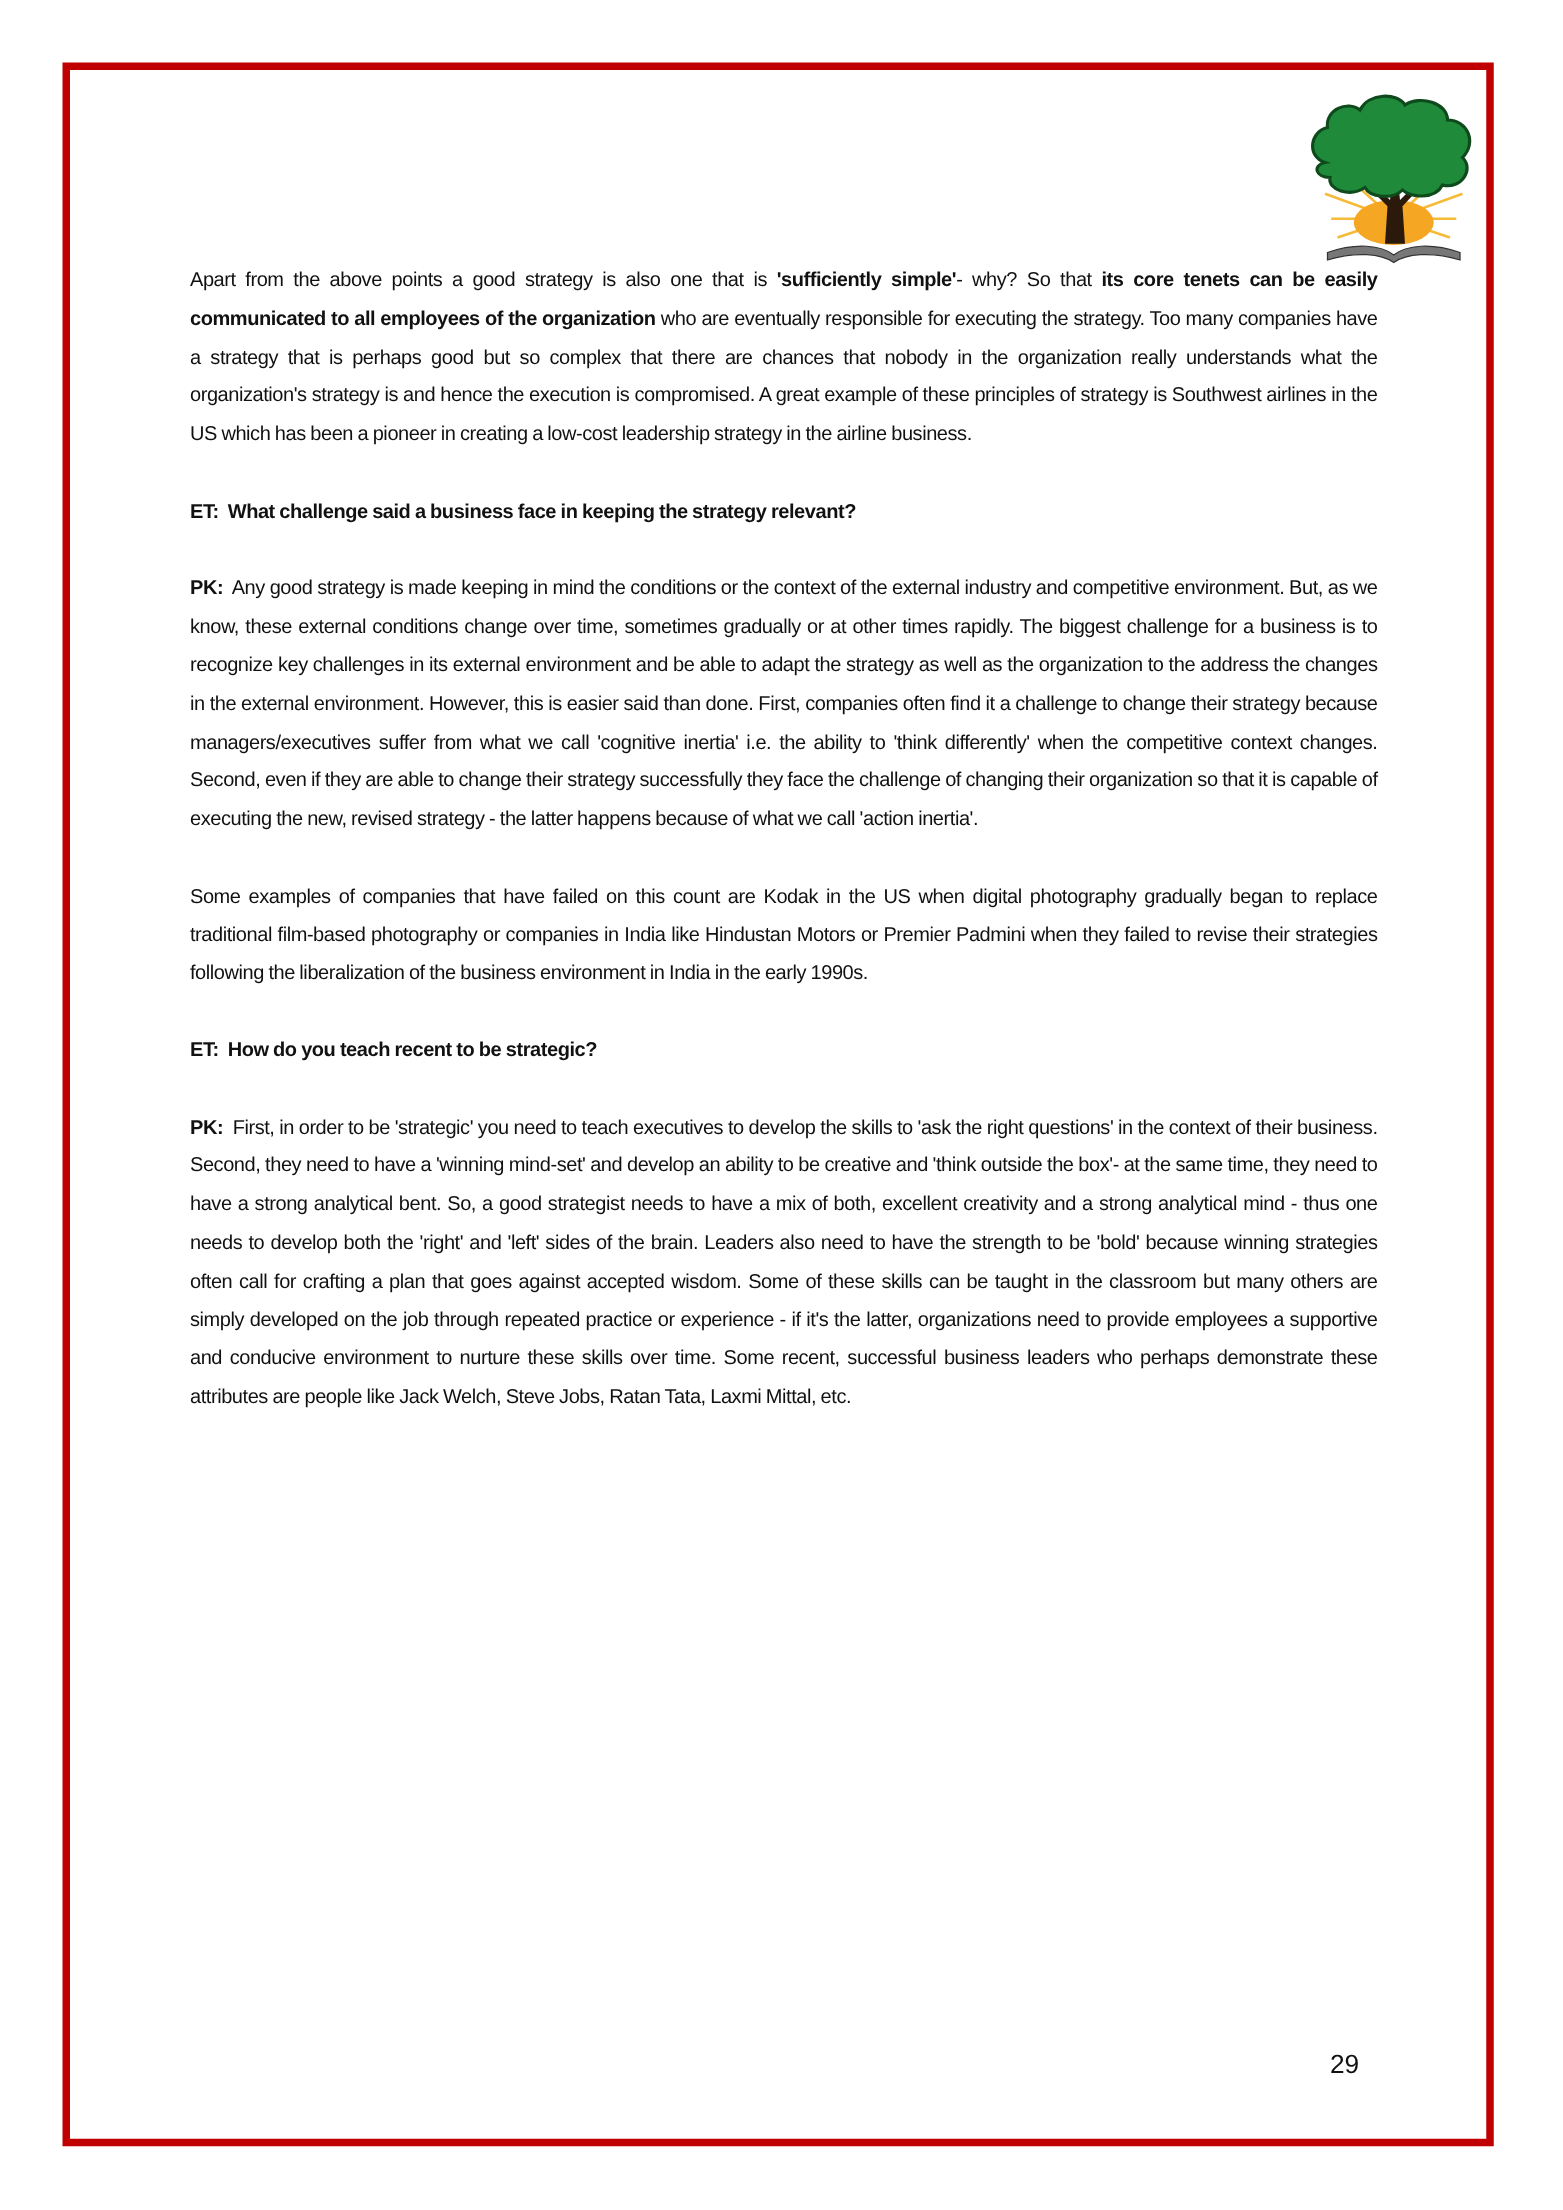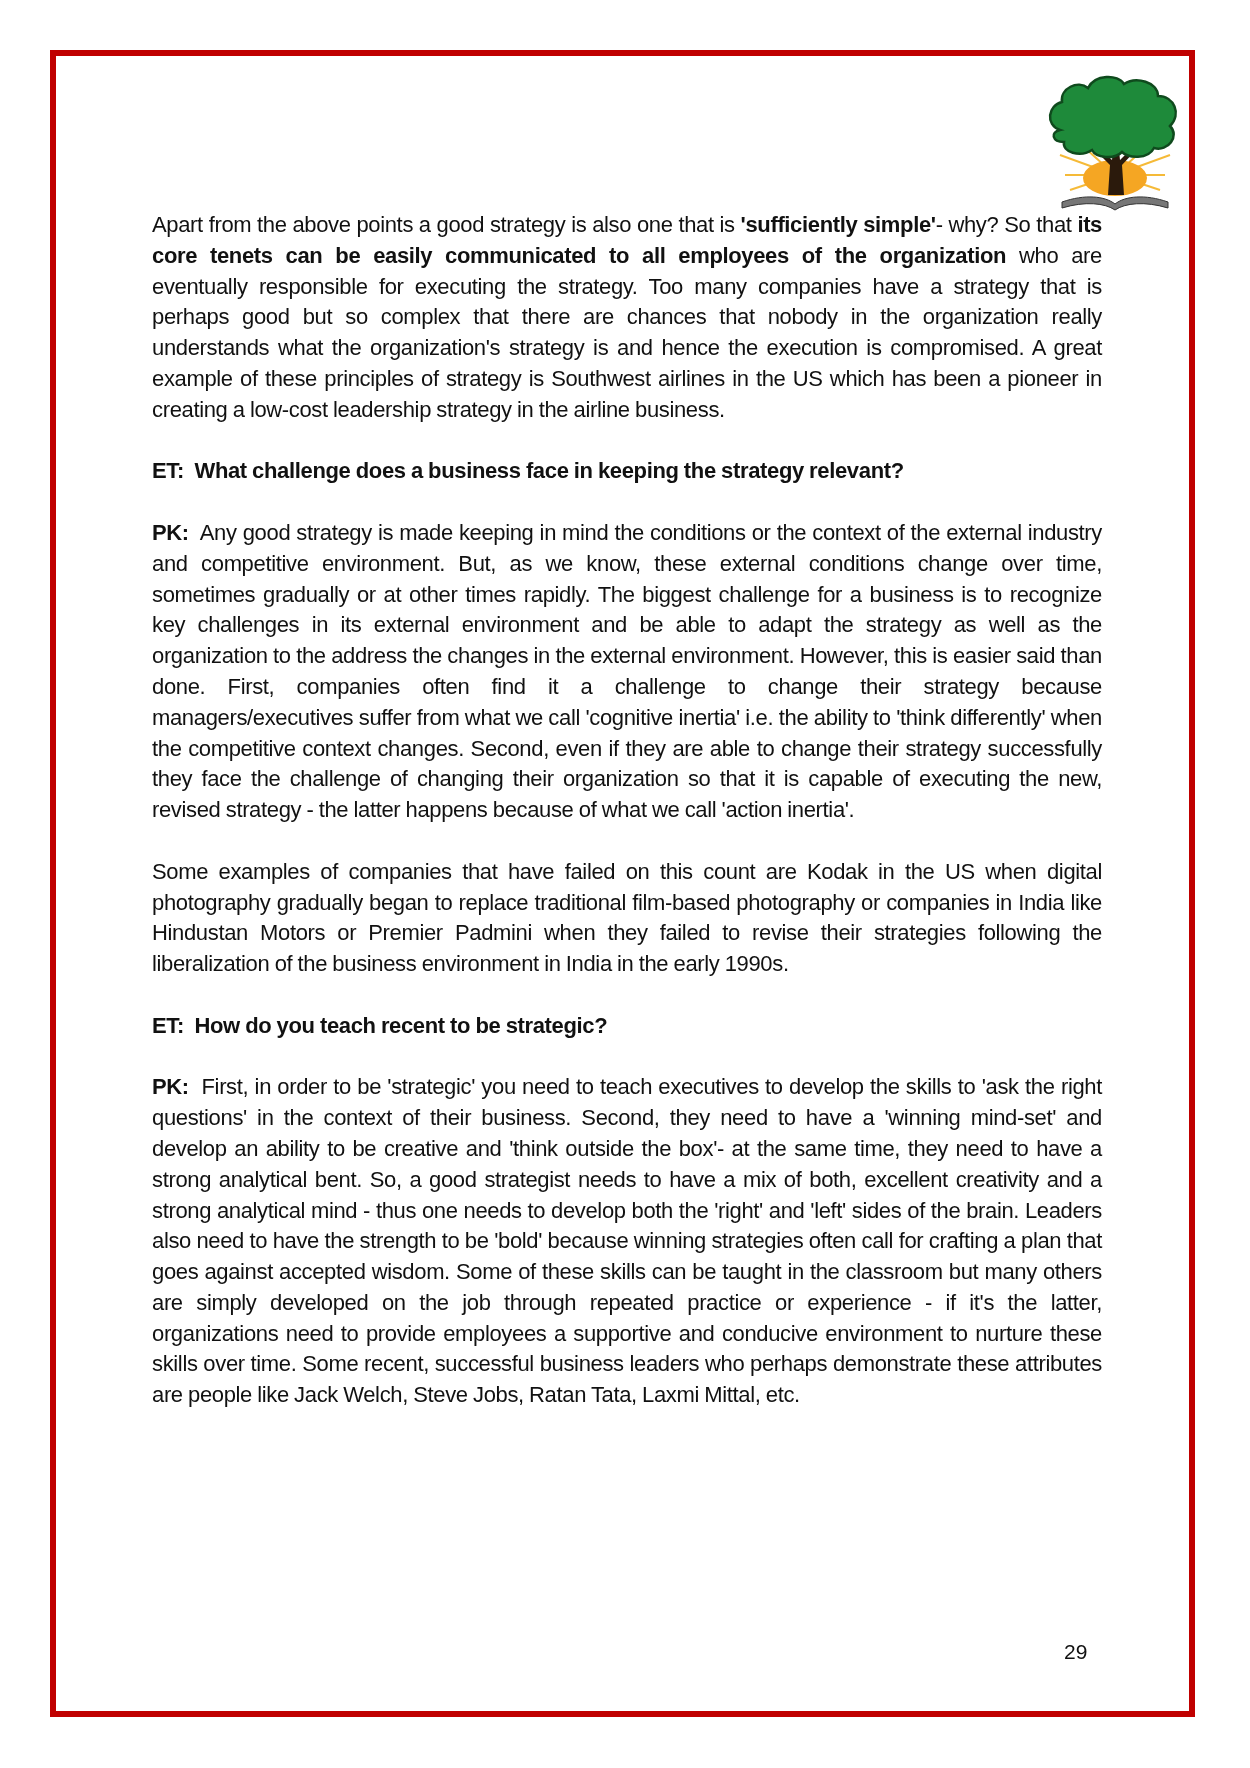--- a/index.html
+++ b/index.html
@@ -2,21 +2,21 @@
 <html><head>
   <meta charset="utf-8">
   <style>
     html, body { margin:0; padding:0; background:#ffffff; }
     body { width:1250px; height:1768px; position:relative; overflow:hidden;
            font-family:"Liberation Sans", sans-serif; color:#111; }
     .frame { position:absolute; left:50px; top:50px; width:1133px; height:1655px;
              border:6px solid #c00000; }
     .logo { position:absolute; left:1040px; top:70px; width:150px; height:145px; }
     .content { position:absolute; left:152px; top:210px; width:950px;
-               font-family:"Liberation Sans", sans-serif; font-size:22px; line-height:30.8px;
+               font-family:"Liberation Sans", sans-serif; font-size:16px; line-height:30.8px;
                text-align:justify; letter-spacing:-0.35px; word-spacing:-0.5px; }
     .content p { margin:0 0 30.8px 0; }
     .content p.q { font-weight:bold; }
     .content b { font-weight:bold; }
     .pageno { position:absolute; left:1064px; top:1640px; font-size:21px;
               font-family:"Liberation Sans", sans-serif;text-align:right; }
   </style>
 </head>
 <body>
 
@@ -41,21 +41,21 @@
 
     <path d="M20 60 C5 55 8 35 22 32 C20 18 38 10 48 18 C55 4 78 4 84 14 C96 6 118 12 118 26 C134 26 142 44 130 56 C140 66 128 82 114 78 C108 90 88 88 82 82 C74 90 56 88 52 80 C40 88 22 82 24 72 C12 72 10 62 20 60 Z" fill="#1e8a3a" stroke="#0f4a1d" stroke-width="2.5"></path>
 
     <path d="M22 132 C45 124 65 126 75 134 C85 126 105 124 128 132 L128 138 C105 131 85 133 75 140 C65 133 45 131 22 138 Z" fill="#777" stroke="#333" stroke-width="1"></path>
   </svg>
 </div>
 
 <div class="content">
   <p><span>Apart from the above points a good strategy is also one that is </span><b>'sufficiently simple'</b><span>- why? So that </span><b>its core tenets can be easily communicated to all employees of the organization</b><span> who are eventually responsible for executing the strategy. Too many companies have a strategy that is perhaps good but so complex that there are chances that nobody in the organization really understands what the organization's strategy is and hence the execution is compromised. A great example of these principles of strategy is Southwest airlines in the US which has been a pioneer in creating a low-cost leadership strategy in the airline business.</span></p>
 
-  <p class="q"><span>ET:</span>&nbsp; <span>What challenge does a business face in keeping the strategy relevant?</span></p>
+  <p class="q"><span>ET:</span>&nbsp; <span>What challenge said a business face in keeping the strategy relevant?</span></p>
 
   <p><b>PK:</b>&nbsp; <span>Any good strategy is made keeping in mind the conditions or the context of the external industry and competitive environment. But, as we know, these external conditions change over time, sometimes gradually or at other times rapidly. The biggest challenge for a business is to recognize key challenges in its external environment and be able to adapt the strategy as well as the organization to the address the changes in the external environment. However, this is easier said than done. First, companies often find it a challenge to change their strategy because managers/executives suffer from what we call 'cognitive inertia' i.e. the ability to 'think differently' when the competitive context changes. Second, even if they are able to change their strategy successfully they face the challenge of changing their organization so that it is capable of executing the new, revised strategy - the latter happens because of what we call 'action inertia'.</span></p>
 
   <p>Some examples of companies that have failed on this count are Kodak in the US when digital photography gradually began to replace traditional film-based photography or companies in India like Hindustan Motors or Premier Padmini when they failed to revise their strategies following the liberalization of the business environment in India in the early 1990s.</p>
 
   <p class="q"><span>ET:</span>&nbsp; <span>How do you teach recent to be strategic?</span></p>
 
   <p><b>PK:</b>&nbsp; <span>First, in order to be 'strategic' you need to teach executives to develop the skills to 'ask the right questions' in the context of their business. Second, they need to have a 'winning mind-set' and develop an ability to be creative and 'think outside the box'- at the same time, they need to have a strong analytical bent. So, a good strategist needs to have a mix of both, excellent creativity and a strong analytical mind - thus one needs to develop both the 'right' and 'left' sides of the brain. Leaders also need to have the strength to be 'bold' because winning strategies often call for crafting a plan that goes against accepted wisdom. Some of these skills can be taught in the classroom but many others are simply developed on the job through repeated practice or experience - if it's the latter, organizations need to provide employees a supportive and conducive environment to nurture these skills over time. Some recent, successful business leaders who perhaps demonstrate these attributes are people like Jack Welch, Steve Jobs, Ratan Tata, Laxmi Mittal, etc.</span></p>
 </div>
 

